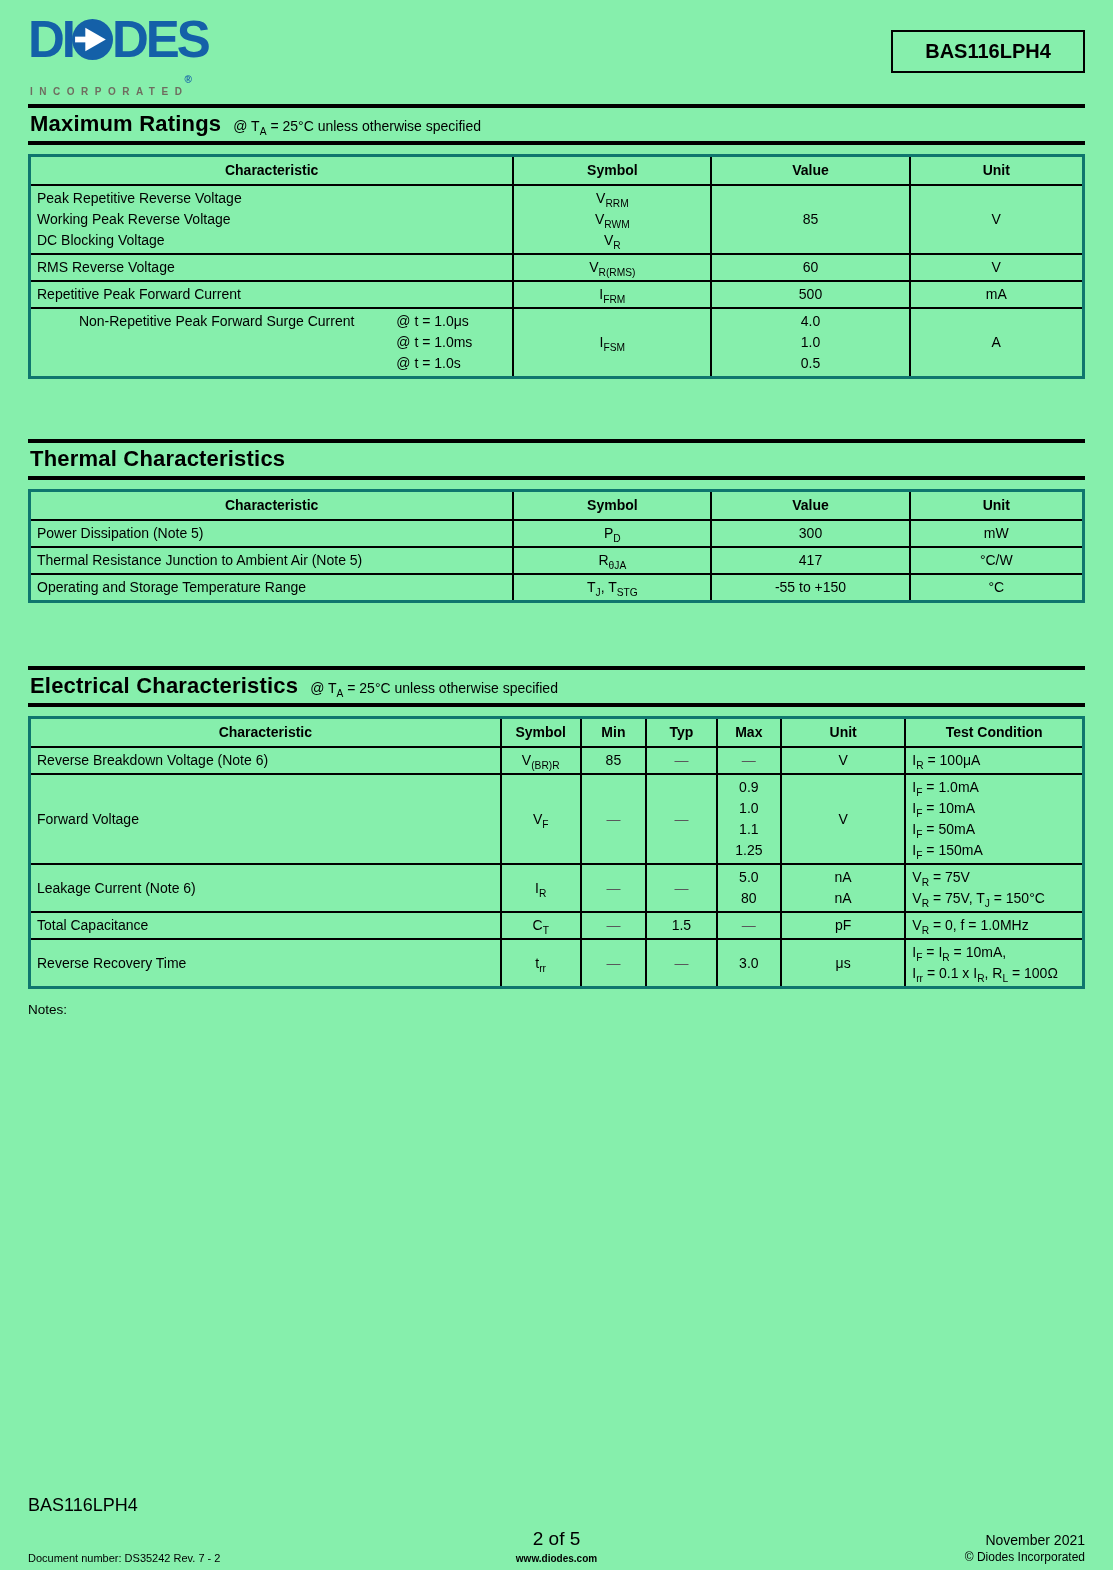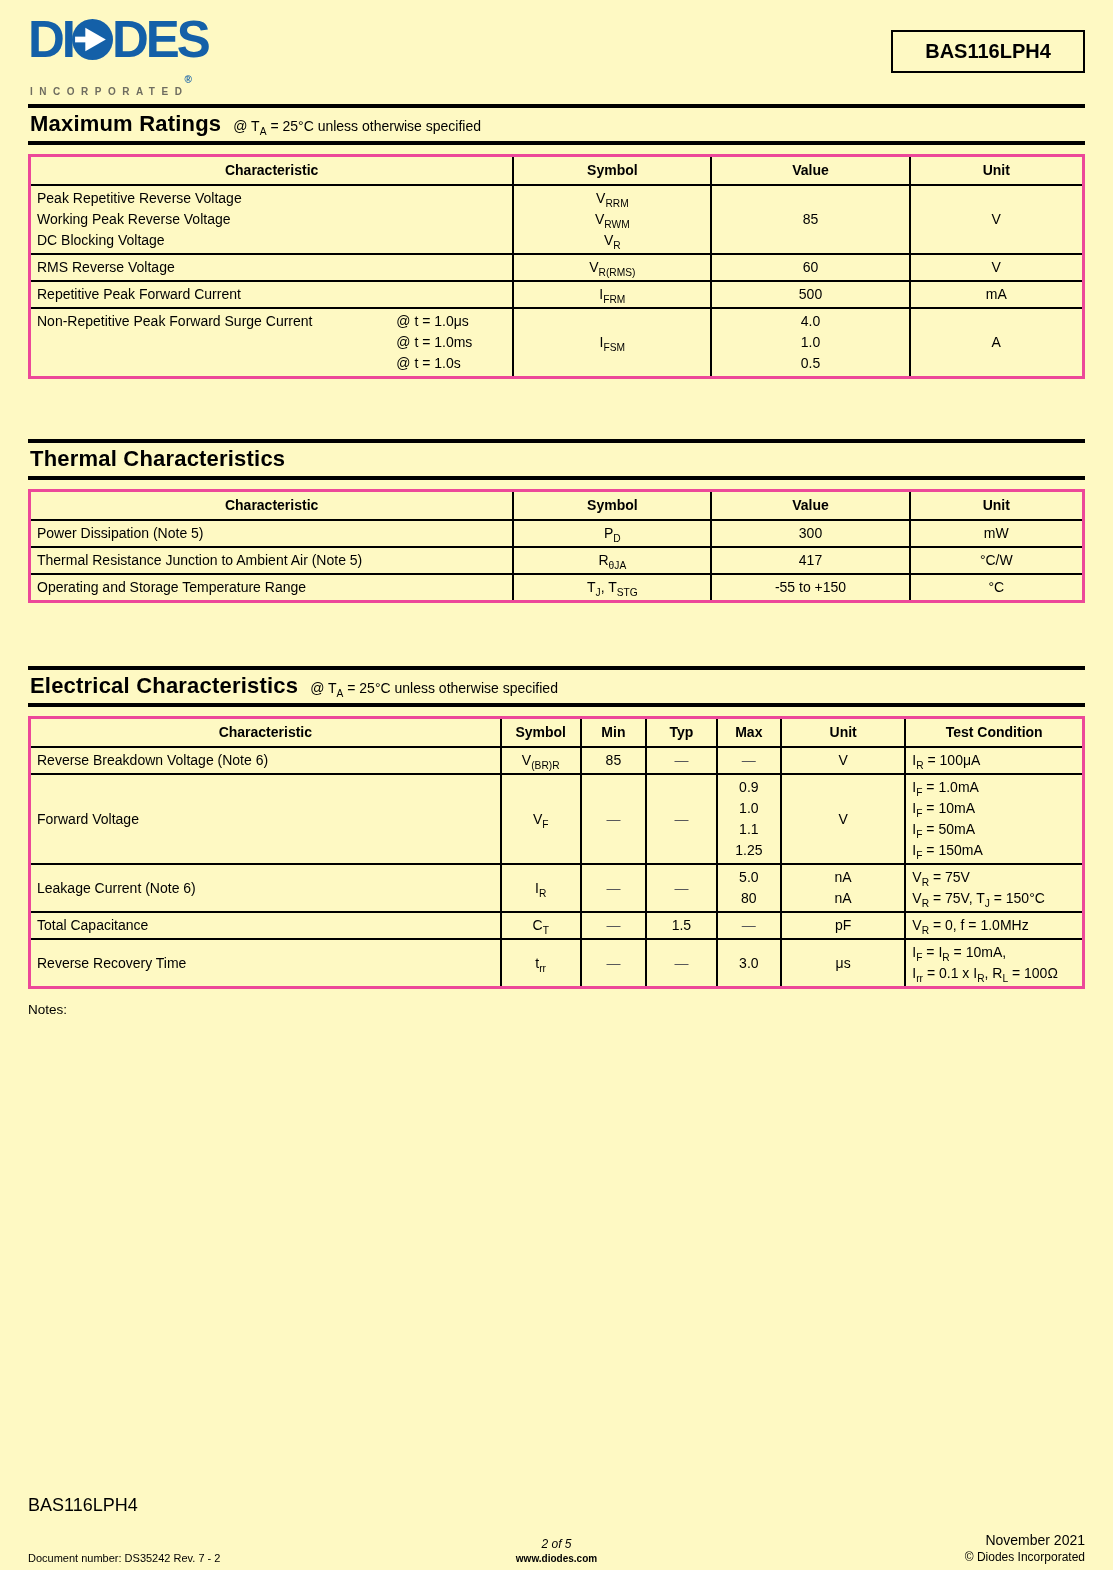--- a/index.html
+++ b/index.html
@@ -1,18 +1,18 @@
 <!DOCTYPE html>
 <html><head>
 <meta charset="utf-8">
 <style>
   * { box-sizing: border-box; }
   html,body { margin:0; padding:0; background:#e8e8e8; }
   body { font-family:"Liberation Sans", sans-serif; color:#000; }
-  .page { position:relative; width:1113px; height:1570px; background:#fef9c3; margin:0 auto; overflow:hidden; }
+  .page { position:relative; width:1113px; height:1570px; background:#86efac; margin:0 auto; overflow:hidden; }
   .content { padding:0 28px; }
 
   
   .header { height:104px; padding-top:14px; display:flex; justify-content:space-between; align-items:flex-start; }
   .logo { width:218px; }
   .brand { display:flex; align-items:center; height:52px; color:#1460A8; }
   .brand span.bl { font-size:51px; font-weight:bold; letter-spacing:-3px; line-height:52px; }
   .brand svg { margin:0 -1px; transform:translateY(-1px); }
   .logo-sub { display:flex; align-items:center; margin-top:2px; padding-left:2px; }
   .logo-sub .inc { font-size:10px; font-weight:bold; letter-spacing:6.5px; color:#6F6D60; white-space:nowrap;margin-top:18px; }
@@ -20,45 +20,45 @@
   .part-box { margin-top:16px; width:194px; border:2px solid #000; text-align:center; font-size:20px; font-weight:bold; padding:8px 0; }
 
   
   .rule { height:4px; background:#000; }
   .sec-gap { height:60px; }
   .sec-head { display:flex; align-items:baseline; gap:12px; padding:3px 2px 4px; }
   .sec-title { font-size:22px; font-weight:bold; letter-spacing:0.2px; }
   .sec-sub { font-size:14px; }
 
   
-  table.dtable { width:100%; border-collapse:collapse; border:3px solid #ec4899; margin-top:9px; table-layout:fixed; }
+  table.dtable { width:100%; border-collapse:collapse; border:3px solid #0f766e; margin-top:9px; table-layout:fixed; }
   table.dtable th, table.dtable td { border:2px solid #000; font-size:14px; line-height:1.5; vertical-align:middle; }
   table.dtable th { font-weight:bold; padding:3px 4px; text-align:center; }
   table.dtable td { padding:2px 6px; }
   td.al-left { text-align:left; padding-left:5px; }
   td.al-center { text-align:center; }
   .ln { white-space:nowrap; }
   .ln.dash { color:#58595B; }
   sub { font-size:73%; line-height:0; }
   .split { display:flex; justify-content:space-between; align-items:flex-start; }
-  .split-l { flex:1 1 auto; }
+  .split-l { flex:1 1 auto;text-align:center; }
   .split-r { flex:0 0 110px; text-align:left; }
 
   
   .notes { display:flex; margin-top:11px; font-size:13.5px; line-height:1.5; }
   .notes-label { flex:0 0 87px; }
   .notes-items div { white-space:nowrap; }
 
   
   .footer { position:absolute; left:28px; right:28px; bottom:6px; display:flex; justify-content:space-between; align-items:flex-end; }
   .f-left { text-align:left; }
   .f-part { font-size:18px; line-height:1.3; }
   .f-doc { font-size:11px;margin-top:35px; }
   .f-center { position:absolute; left:50%; transform:translateX(-50%); text-align:center; }
-  .f-page { font-size:12px; line-height:1.45;font-style:italic; }
+  .f-page { font-size:19px; line-height:1.45; }
   .f-site { font-size:10px; font-weight:bold; cursor:pointer; }
   .f-right { text-align:right; }
   .f-date { font-size:14px; line-height:1.35; }
   .f-copy { font-size:12px; }
 </style>
 </head>
 <body>
 
 <div class="page">
   <div class="content">

